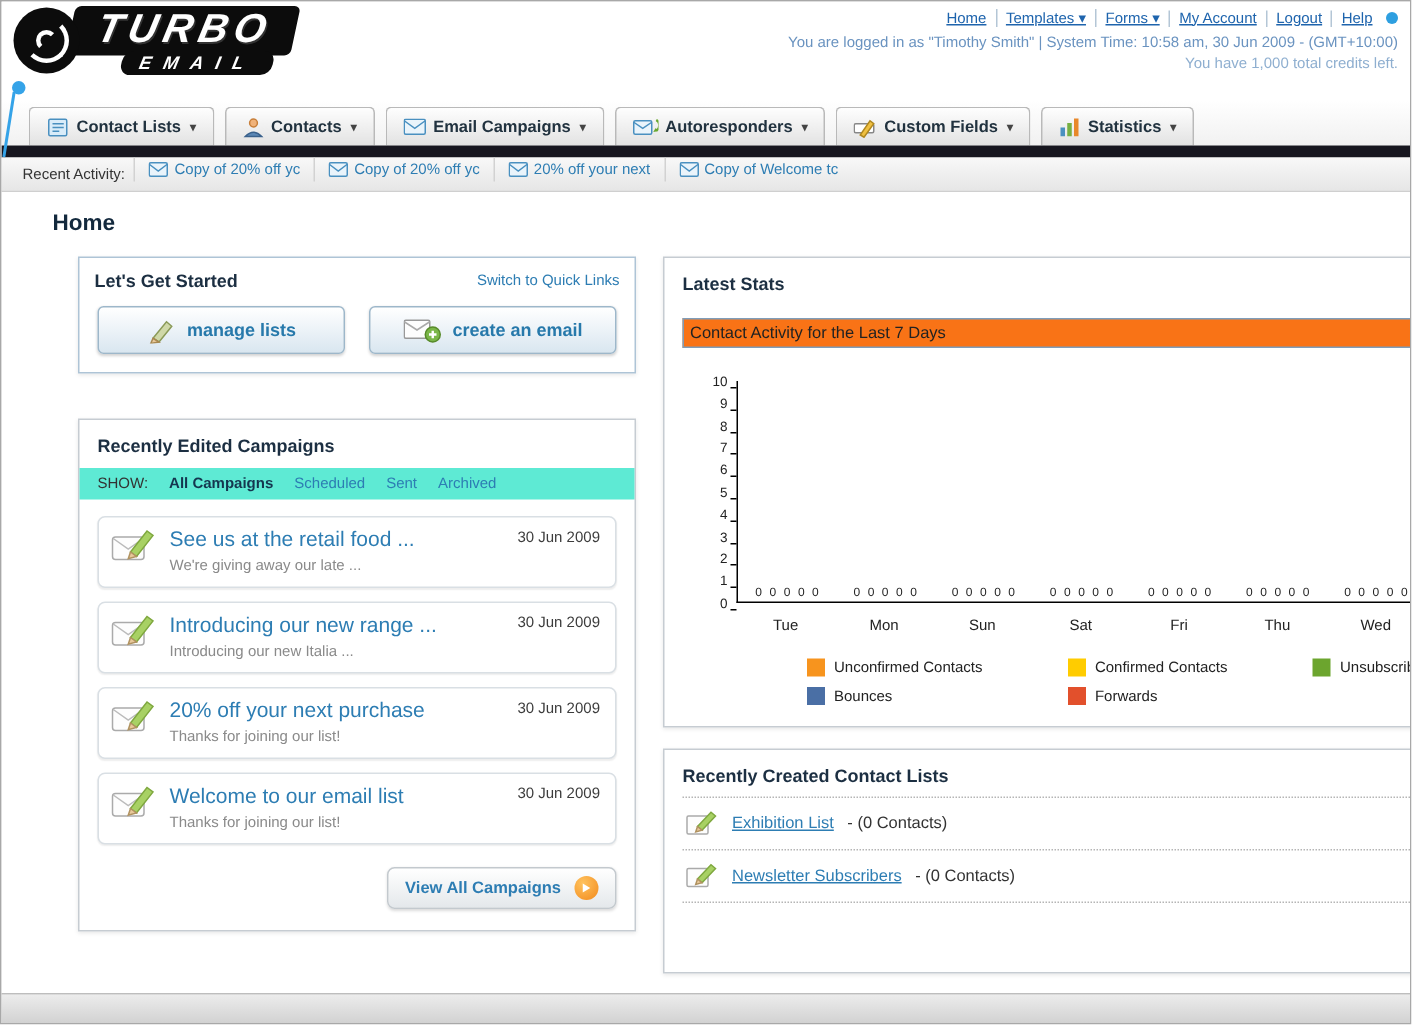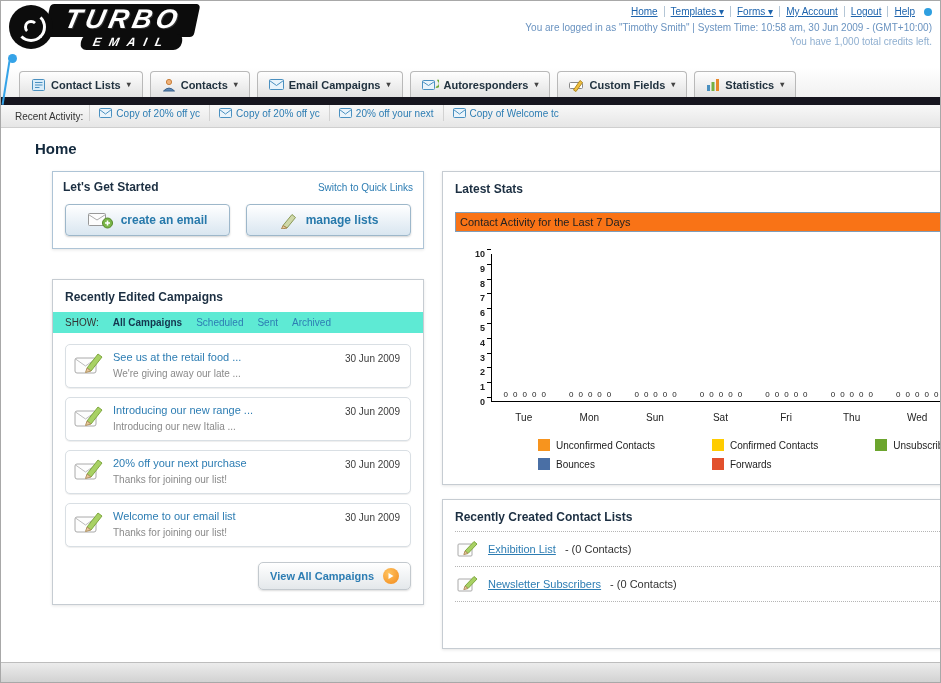--- a/index.html
+++ b/index.html
@@ -60,36 +60,36 @@
   .camp-panel { min-height:316px; }
   .panel-title { font-size:12px; font-weight:bold; color:#1c2f42; padding:10px 12px 8px 12px; }
   .filter-bar { background:#5eead4; display:flex; align-items:center; gap:14px; padding:5px 12px; font-size:10px; }
   .filter-label { color:#333; }
   .filter-link { color:#2d7db3; text-decoration:none; }
   .filter-link.selected { color:#14364f; font-weight:bold; }
   .camp-list { padding:11px 12px 0 12px; }
   .camp-row { display:flex; align-items:flex-start; border:1px solid #d9dfe4; border-radius:5px; padding:6px 8px; margin-bottom:9px; box-shadow:0 1px 1px rgba(0,0,0,0.07); background:#fff; }
   .camp-icon { margin-right:9px; flex:none; }
   .camp-text { flex:1; min-width:0; }
-  .camp-title-link { font-size:11px; color:#2d7db3; text-decoration:none; display:block; white-space:nowrap; }
+  .camp-title-link { font-size:14px; color:#2d7db3; text-decoration:none; display:block; white-space:nowrap; }
   .camp-sub { font-size:10px; color:#8a8a8a; margin-top:3px; white-space:nowrap; }
   .camp-date { font-size:10px; color:#3c3c3c; margin:2px 2px 0 8px; flex:none; }
   .camp-footer { display:flex; justify-content:flex-end; padding:6px 12px 14px 12px; }
 
   .pill-btn { display:flex; align-items:center; gap:9px; border:1px solid #c3c9ce; border-radius:5px; background:linear-gradient(#ffffff,#e4e8eb); padding:5px 11px; font-size:11px; font-weight:bold; color:#2d7db3; box-shadow:0 1px 2px rgba(0,0,0,0.14); cursor:pointer; font-family:inherit; }
   .arrow-circle { width:16px; height:16px; border-radius:50%; background:radial-gradient(circle at 35% 30%, #ffc25e, #f28a1c); display:flex; align-items:center; justify-content:center; flex:none; }
 
   
   .stats-panel { min-height:308px; padding:10px 12px 12px 12px; margin-bottom:14px; }
   .stats-title { font-size:12px; font-weight:bold; color:#1c2f42; margin-bottom:16px; }
   .stats-select { width:100%; height:20px; font-size:11px; border:1px solid #7f9db9; background:#f97316; color:#222; font-family:inherit; }
   .chart-wrap { margin:22px 4px 0 14px; }
   .chart { display:flex; }
   .y-axis { width:22px; flex:none; display:flex; flex-direction:column; justify-content:space-between; height:158px; margin-top:-5px; }
-  .ytick { display:flex; align-items:flex-start; justify-content:flex-end; gap:2px; height:10px; font-size:9px; color:#222;font-weight:bold; }
+  .ytick { display:flex; align-items:flex-end; justify-content:flex-end; gap:2px; height:10px; font-size:9px; color:#222; }
   .tickmark { width:4px; height:1px; background:#000; }
   .plot { position:relative; flex:1; height:148px; border-left:1px solid #000; border-bottom:1px solid #000; }
   .zero-row { position:absolute; left:0; right:0; bottom:2px; display:flex; }
   .zero-group { flex:1; display:flex; justify-content:center; gap:5px; font-size:8px; color:#222; }
   .x-axis-row { display:flex; }
   .x-spacer { width:22px; flex:none; }
   .x-labels { flex:1; display:flex; }
   .xlab { flex:1; text-align:center; font-size:10px; color:#222; padding-top:5px; }
   .legend { display:grid; grid-template-columns:auto auto auto; gap:7px 26px; margin:16px 0 2px 52px; width:max-content; }
   .legend-item { display:flex; align-items:center; gap:6px; font-size:10px; color:#222;margin-left:31px; }
@@ -248,34 +248,34 @@
 
       <div class="left-col">
 
         <div class="panel gs-panel">
           <div class="gs-header">
             <span class="gs-title">Let's Get Started</span>
             <a href="#" class="gs-link">Switch to Quick Links</a>
           </div>
           <div class="gs-body">
             <button class="gs-btn">
+              <svg width="19" height="17" viewBox="0 0 19 17">
+                  <path d="M4 13.5 L13 2.5 L16.5 5.5 L8 16 Z" fill="#cfd8a8" stroke="#8a9a58"></path>
+                  <path d="M4 13.5 L8 16 L2.5 17 Z" fill="#e8c89a" stroke="#a88850"></path>
+                </svg>
+              <span>manage lists</span>
+            </button>
+            <button class="gs-btn">
               <svg width="25" height="18" viewBox="0 0 25 18">
                   <rect x="0.5" y="2.5" width="17" height="12" rx="1" fill="#fdfdfd" stroke="#999"></rect>
                   <path d="M0.5 3.5 L9 9 L17.5 3.5" fill="none" stroke="#aaa"></path>
                   <circle cx="19.5" cy="12" r="5" fill="#7ab648" stroke="#578a2a"></circle>
                   <path d="M19.5 9.5 V14.5 M17 12 H22" stroke="#fff" stroke-width="1.6"></path>
                 </svg>
               <span>create an email</span>
-            </button>
-            <button class="gs-btn">
-              <svg width="19" height="17" viewBox="0 0 19 17">
-                  <path d="M4 13.5 L13 2.5 L16.5 5.5 L8 16 Z" fill="#cfd8a8" stroke="#8a9a58"></path>
-                  <path d="M4 13.5 L8 16 L2.5 17 Z" fill="#e8c89a" stroke="#a88850"></path>
-                </svg>
-              <span>manage lists</span>
             </button>
           </div>
         </div>
 
         <div class="panel camp-panel">
           <div class="panel-title">Recently Edited Campaigns</div>
           <div class="filter-bar">
             <span class="filter-label">SHOW:</span>
             <a href="#" class="filter-link selected">All Campaigns</a>
             <a href="#" class="filter-link">Scheduled</a>

